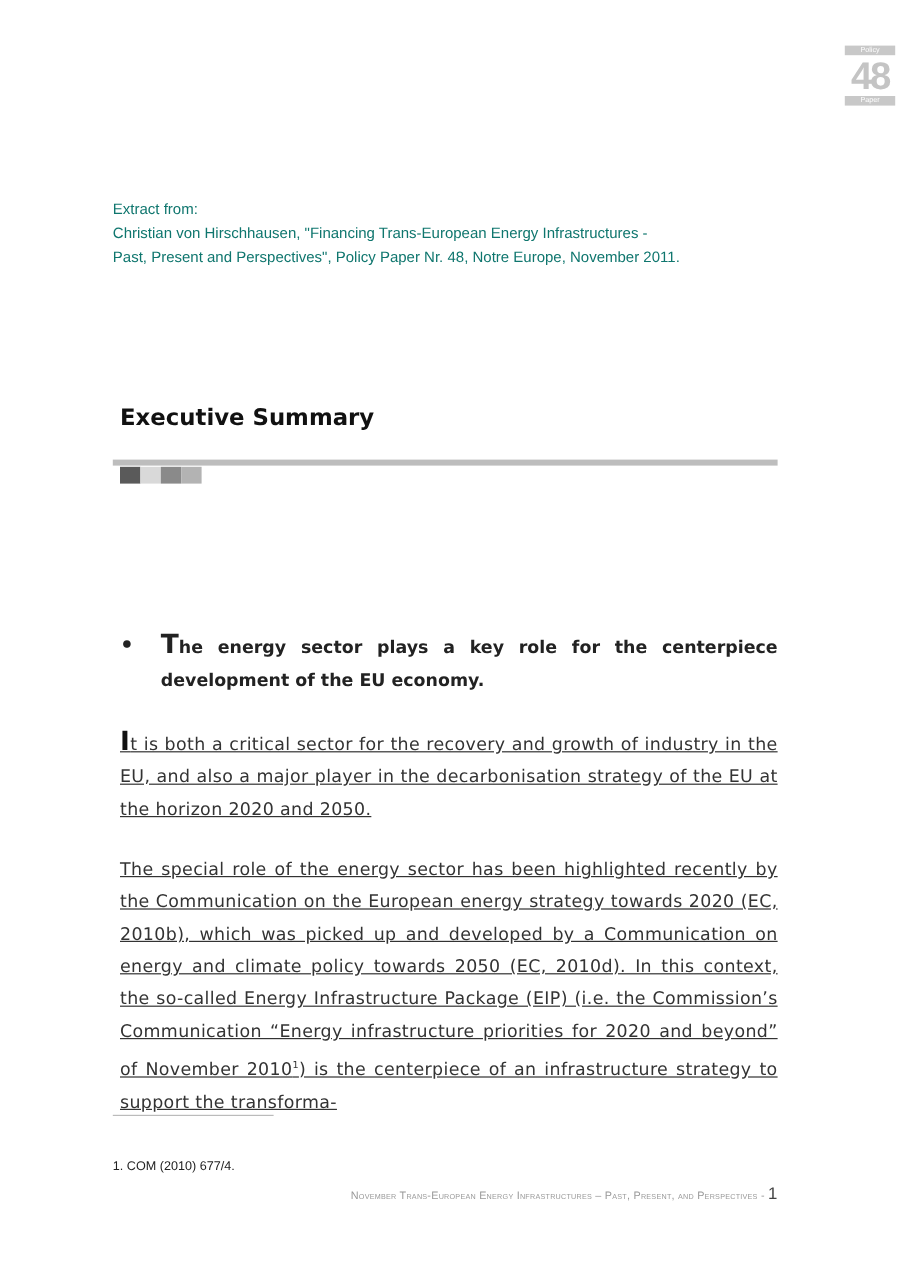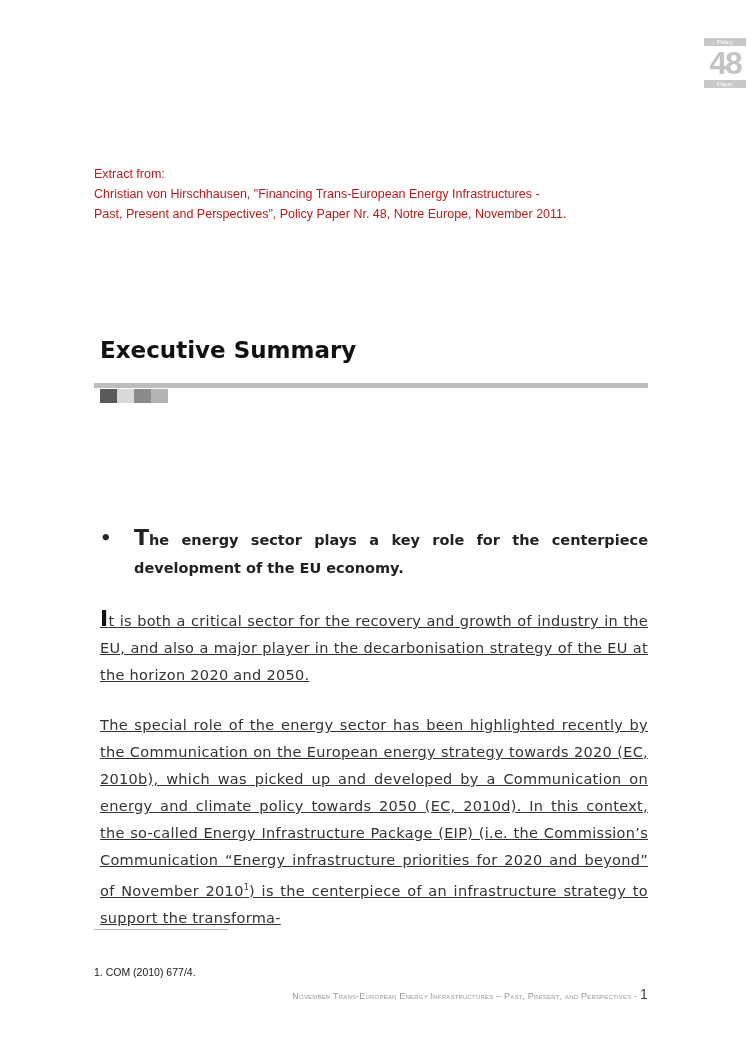--- a/index.html
+++ b/index.html
@@ -2,22 +2,22 @@
 <html><head>
 <meta charset="utf-8">
 <style>
   html,body{margin:0;padding:0;background:#fff;}
   body{width:748px;height:1058px;position:relative;overflow:hidden;font-family:"DejaVu Sans",sans-serif;color:#222;}
   .badge{position:absolute;left:680px;top:38px;width:42px;height:52px;margin-left:24px;}
   .badge .lbl{position:absolute;left:0;width:42px;height:8px;background:#c8c8c8;color:#fff;font-size:6px;line-height:8px;text-align:center;font-family:"Liberation Sans",sans-serif;}
   .badge .top{top:0;}
   .badge .bot{top:42px;}
   .badge .num{position:absolute;left:0;top:7px;width:42px;text-align:center;font-size:32px;line-height:36px;font-weight:bold;color:#c4c4c4;font-family:"Liberation Sans",sans-serif;letter-spacing:-2px;}
-  .extract{position:absolute;left:94px;top:164px;font-family:"Liberation Sans",sans-serif;font-size:12.5px;line-height:20px;color:#b91c1c;}
-  .title{position:absolute;left:100px;top:337px;font-size:23px;font-weight:bold;color:#111;font-family:"DejaVu Sans",sans-serif;}
+  .extract{position:absolute;left:94px;top:164px;font-family:"Liberation Sans",sans-serif;font-size:12.5px;line-height:20px;color:#0f766e;}
+  .title{position:absolute;left:100px;top:337px;font-size:19px;font-weight:bold;color:#111;font-family:"DejaVu Sans",sans-serif;}
   .rule{position:absolute;left:94px;top:383px;width:554px;height:5px;background:#bdbdbd;}
   .squares{position:absolute;left:100px;top:389px;height:14px;display:flex;}
   .squares span{width:17px;height:14px;display:block;}
   .bullet-row{position:absolute;left:100px;top:524px;width:548px;font-size:14.5px;line-height:28px;font-weight:bold;color:#222;}
   .bullet-dot{position:absolute;left:0;top:0;font-size:18px;}
   .bullet-text{position:absolute;left:34px;top:0;width:514px;text-align:justify;}
   .dropcap{font-size:22px;}
   .para{position:absolute;left:100px;width:548px;font-size:14.5px;line-height:27px;color:#333;text-align:justify;letter-spacing:0.3px;text-decoration:underline;}
   .p1{top:605px;}
   .p2{top:712px;}

